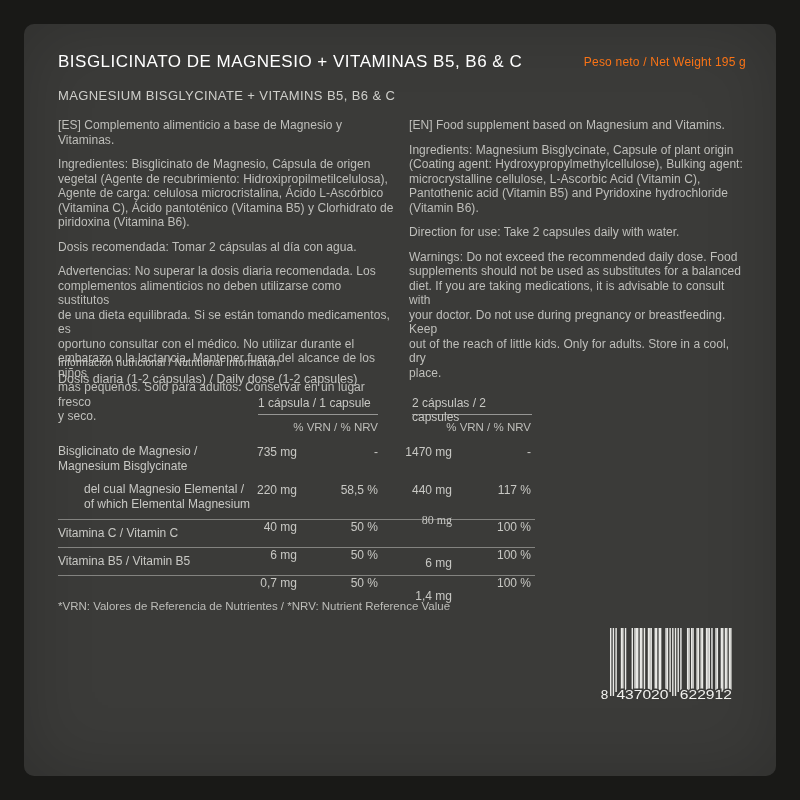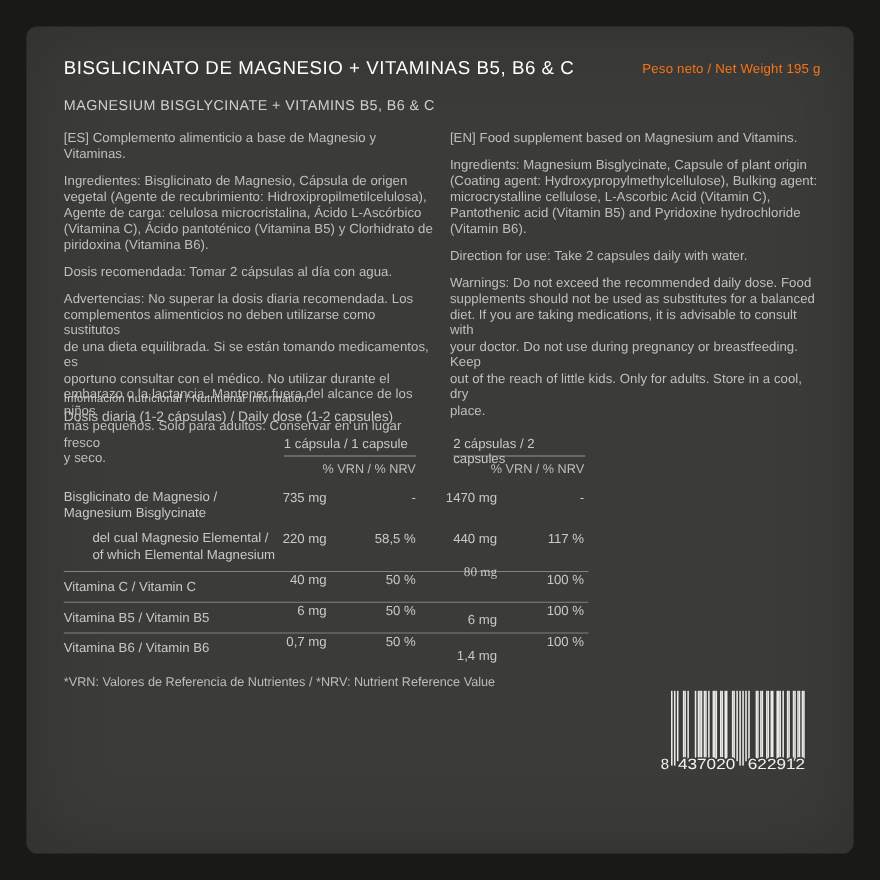--- a/index.html
+++ b/index.html
@@ -149,21 +149,20 @@
 
     <div class="trow vrow row-b5">
       <div class="tname">Vitamina B5 / Vitamin B5</div>
       <span class="tv v-a1">6 mg</span>
       <span class="tv v-p1">50 %</span>
       <span class="tv v-a2">6 mg</span>
       <span class="tv v-p2">100 %</span>
     </div>
 
     <div class="trow vrow row-b6">
-      <div class="tname">Vitamina B6 / Vitamin B6</div>
       <span class="tv v-a1">0,7 mg</span>
       <span class="tv v-p1">50 %</span>
       <span class="tv v-a2">1,4 mg</span>
       <span class="tv v-p2">100 %</span>
     </div>
 
     <div class="footnote">*VRN: Valores de Referencia de Nutrientes  / *NRV: Nutrient Reference Value</div>
   </div>
 
   <div class="barcode">

